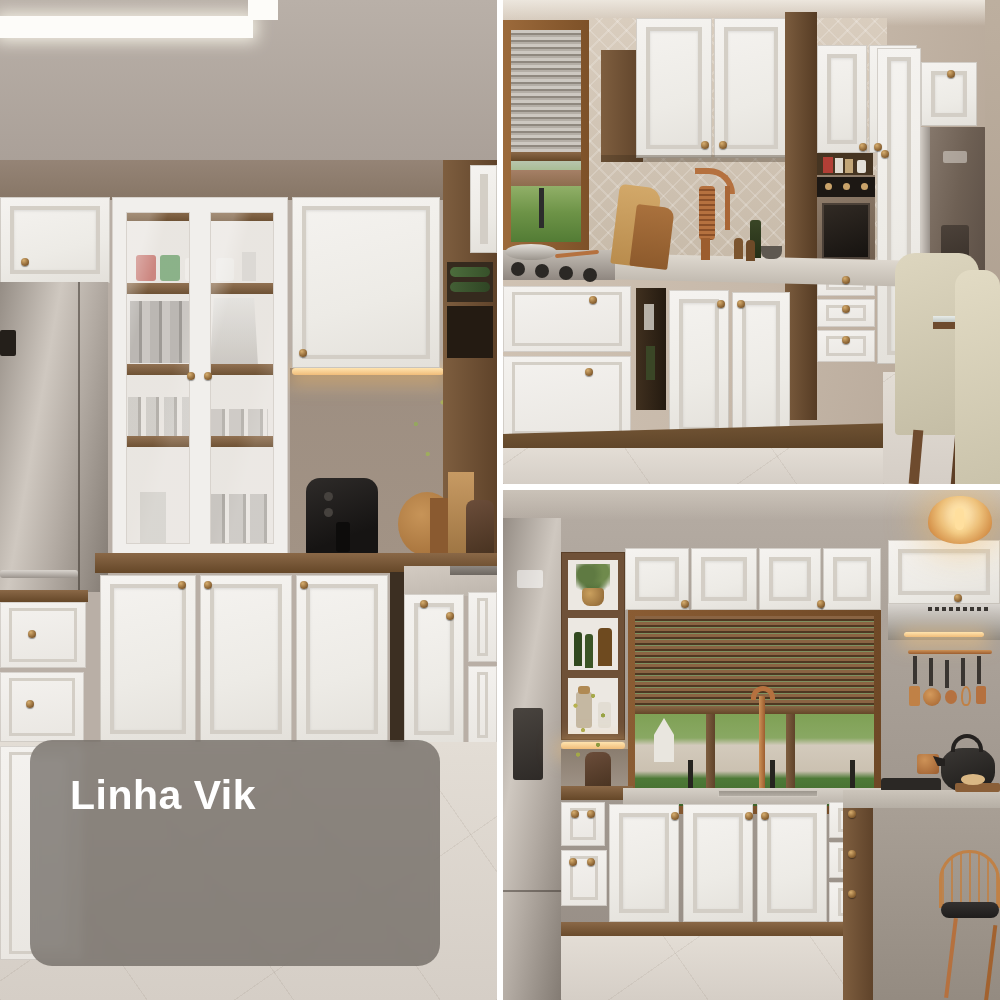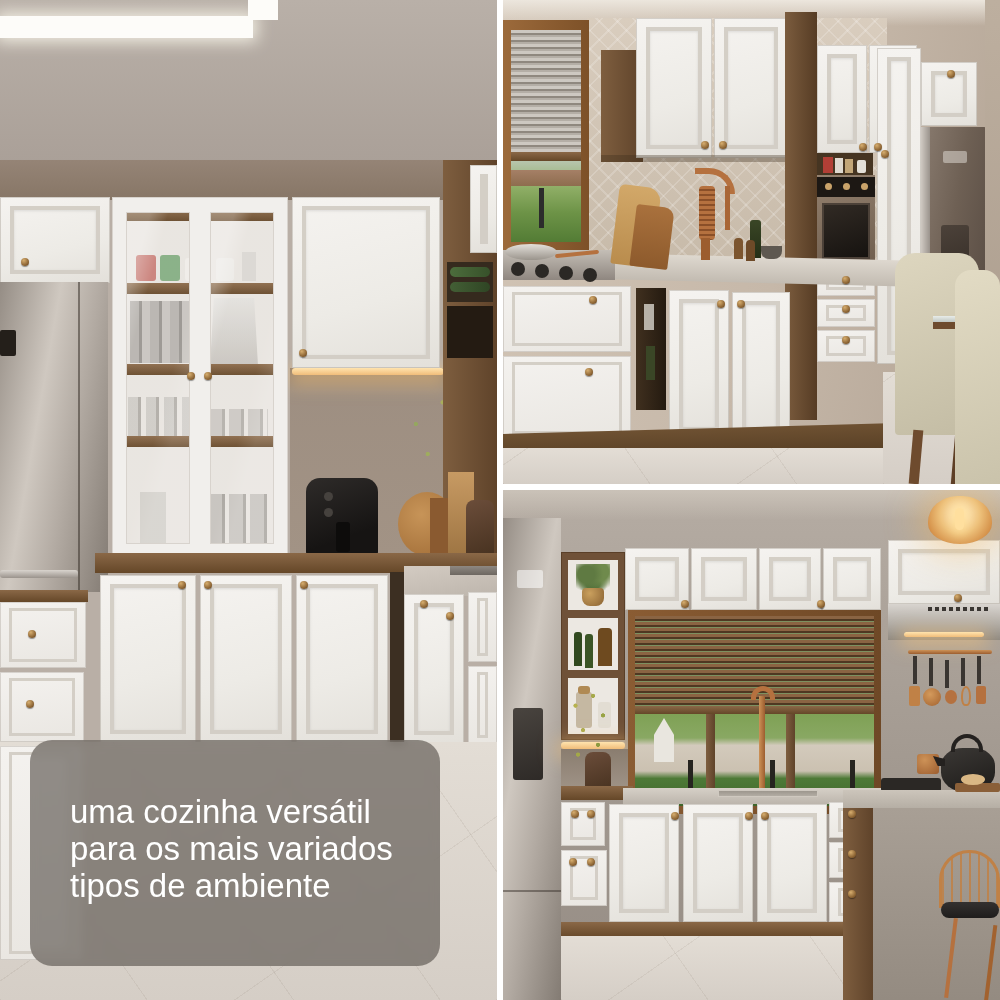--- a/index.html
+++ b/index.html
@@ -129,21 +129,21 @@
 
     <div class="a flr" style="left:0;top:742px;width:497px;height:258px;"></div>
     <div class="a wdh" style="left:0;top:590px;width:88px;height:12px;"></div>
     <div class="a dw" style="left:0;top:602px;width:86px;height:66px;"></div>
     <div class="a dw" style="left:0;top:672px;width:84px;height:70px;"></div>
     <div class="a dw" style="left:0;top:746px;width:82px;height:214px;"></div>
     <div class="a kn" style="left:28px;top:630px;"></div>
     <div class="a kn" style="left:26px;top:700px;"></div>
 
     <div id="card" class="a">
-      <p>uma cozinha versátil para os mais variados tipos de ambiente</p>
+      <h1>Linha Vik</h1>
     </div>
   </section>
 
   <section style="left:503px;top:0;width:497px;height:484px;">
     <div class="a" style="left:0;top:0;width:497px;height:484px;background:linear-gradient(105deg,#d2c5b6 0%,#c6b8a9 55%,#b1a293 100%);"></div>
     <div class="a" style="left:0;top:0;width:497px;height:26px;background:linear-gradient(180deg,#ece6dd,rgba(236,230,221,0));"></div>
     <div class="a hb" style="left:84px;top:18px;width:300px;height:250px;"></div>
 
     <div class="a" style="left:0;top:20px;width:86px;height:232px;background:linear-gradient(90deg,#9c6a3b,#7d5128);">
       <div class="a blinds-s" style="left:8px;top:10px;width:70px;height:128px;"></div>

